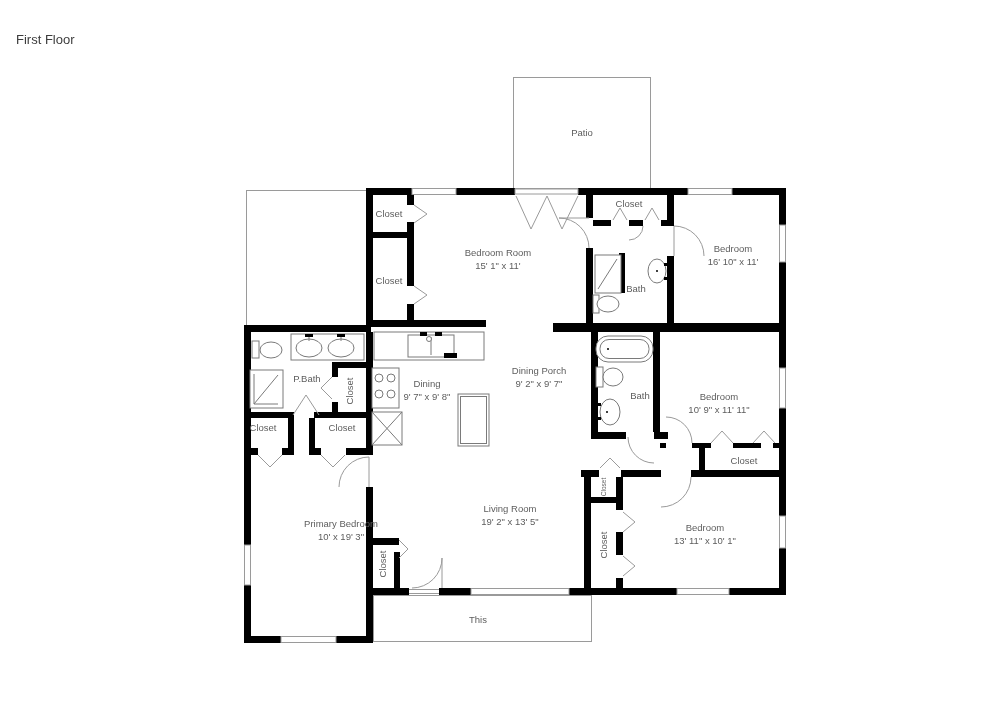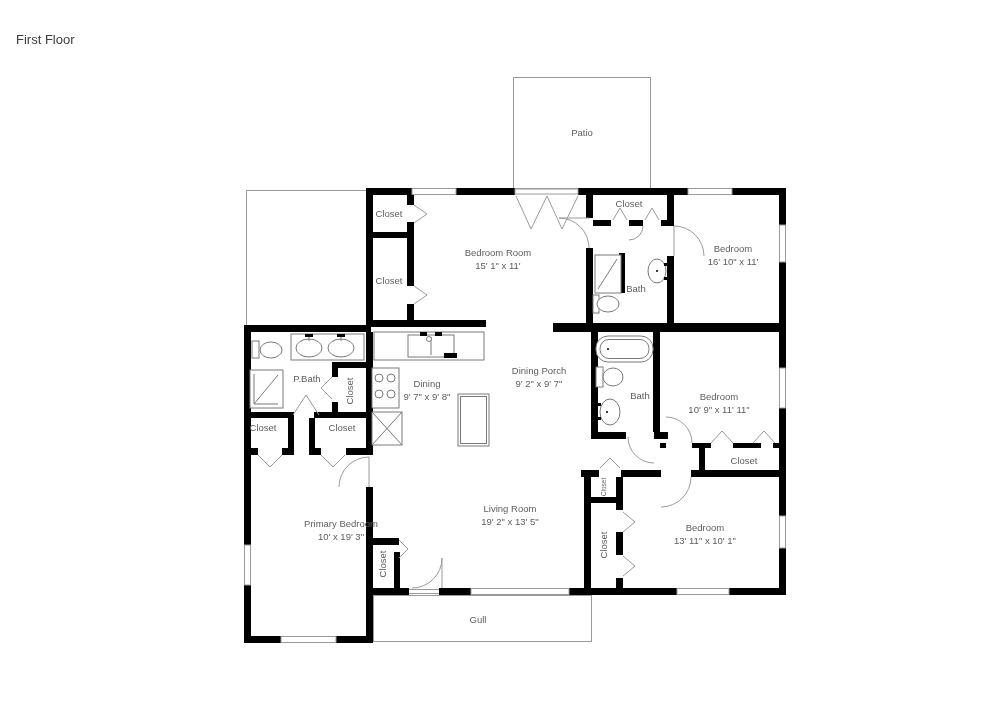--- a/index.html
+++ b/index.html
@@ -272,21 +272,21 @@
       </div>
     <div class="lbl" style="left:470px;top:516px;margin-left:24px;">
       <div>Living Room</div>
         <div>19' 2" x 13' 5"</div>
       </div>
     <div class="lbl" style="left:689px;top:535px;">
       <div>Bedroom</div>
         <div>13' 11" x 10' 1"</div>
       </div>
     <div class="lbl" style="left:462px;top:620px;">
-      <div>Gull</div>
+      <div>This</div>
       </div>
 
     <div class="lbl" style="left:373px;top:214px;">Closet</div>
     <div class="lbl" style="left:373px;top:281px;">Closet</div>
     <div class="lbl" style="left:613px;top:204px;">Closet</div>
     <div class="lbl rot" style="left:334px;top:391px;">Closet</div>
     <div class="lbl" style="left:247px;top:428px;">Closet</div>
     <div class="lbl" style="left:326px;top:428px;">Closet</div>
     <div class="lbl" style="left:728px;top:461px;">Closet</div>
     <div class="lbl rot" style="left:367px;top:564px;">Closet</div>

